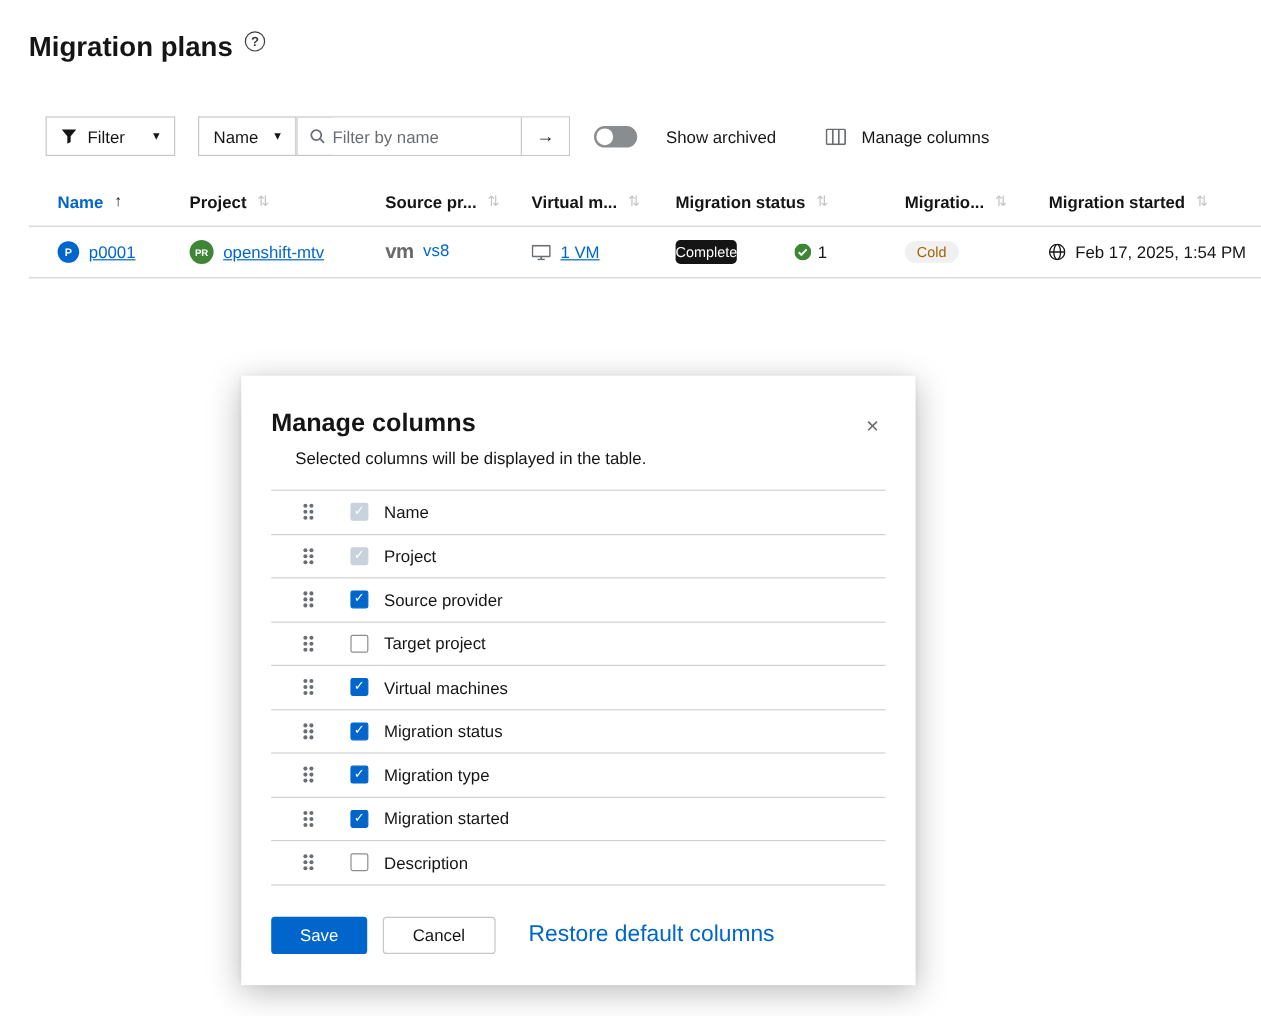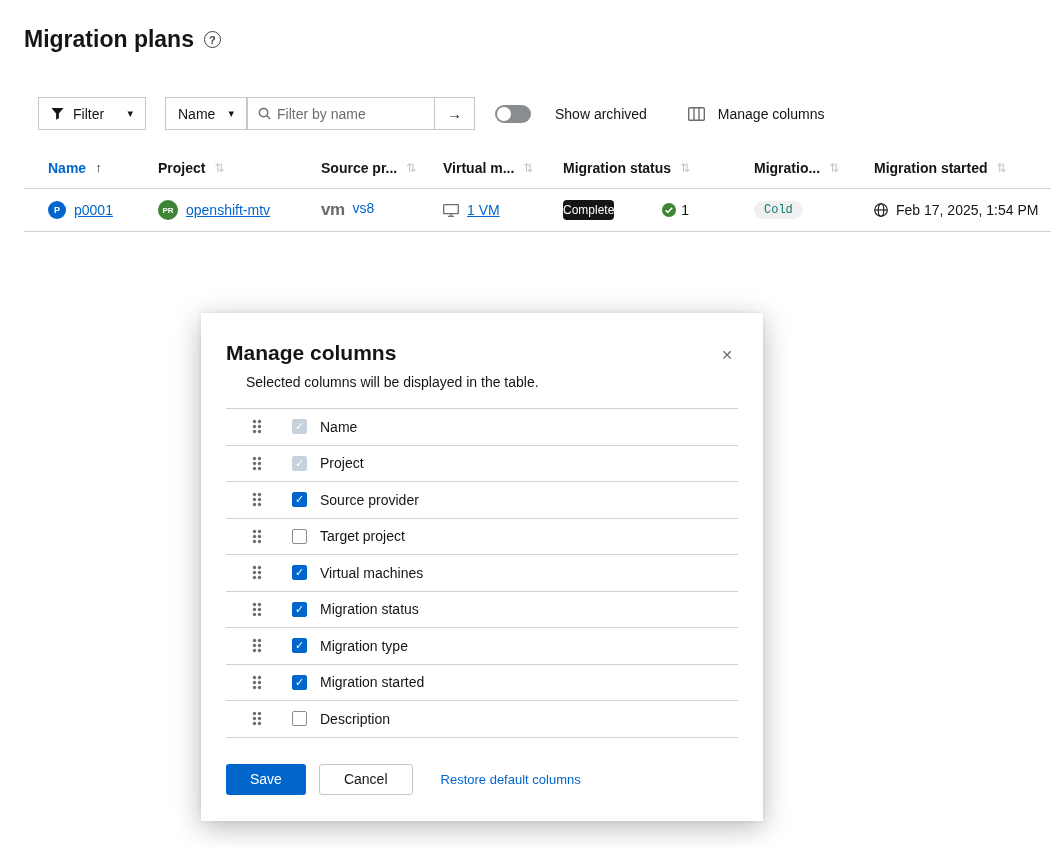--- a/index.html
+++ b/index.html
@@ -6,21 +6,21 @@
   html,body { width:1051px; height:847px; }
   body {
     font-family:"Liberation Sans", sans-serif;
     background:#ffffff; color:#151515;
     position:relative; overflow:hidden;
   }
   a { color:#0066cc; text-decoration:none; cursor:pointer; }
   a.u { text-decoration:underline; }
 
   
-  .page-title-row { position:absolute; left:24px; top:26px; display:flex; align-items:center; gap:10px; }
+  .page-title-row { position:absolute; left:24px; top:26px; display:flex; gap:10px; }
   .page-title { font-size:23px; font-weight:700; }
   .help-icon { width:17px; height:17px; border:1.5px solid #3c3f42; border-radius:50%;
     display:inline-flex; align-items:center; justify-content:center;
     font-size:11px; font-weight:700; color:#3c3f42; cursor:pointer; }
 
   
   .toolbar { position:absolute; left:38px; top:97px; height:33px; display:flex; align-items:center; }
   .control { height:33px; background:#fff; border:1px solid #c7c7c7; display:flex; align-items:center; font-size:14px; }
   .filter-toggle { width:108px; padding:8px 12px; justify-content:space-between; margin-right:19px; cursor:pointer; }
   .filter-left { display:flex; align-items:center; gap:9px; }
@@ -52,21 +52,21 @@
   .tbl-row { height:43px; border-bottom:1px solid #d2d2d2; }
   .cell { display:flex; align-items:center; gap:8px; font-size:14px; padding-right:8px; }
   .res-badge { flex:none; border-radius:50%; color:#fff; font-weight:700;
     display:inline-flex; align-items:center; justify-content:center; }
   .badge-plan { width:18px; height:18px; background:#0066cc; font-size:9px; }
   .badge-project { width:20px; height:20px; background:#3e8635; font-size:8px; }
   .vm-logo { font-weight:700; color:#696969; font-size:17px; letter-spacing:-0.5px; }
   .provider-link { position:relative; top:-2px; }
   .pill-dark { background:#151515; color:#fff; font-size:12px; padding:3px 0; border-radius:4px; white-space:nowrap; }
   .status-count { display:flex; align-items:center; gap:5px; margin-left:40px; }
-  .pill-grey { background:#f0f0f0; color:#0f766e; font-size:12px; padding:2px 10px; border-radius:12px;font-family:Liberation Mono, monospace; }
+  .pill-grey { background:#f0f0f0; color:#a16207; font-size:12px; padding:2px 10px; border-radius:12px; }
 
   
   .modal { position:absolute; left:201px; top:313px; width:562px; height:508px; background:#fff;
     box-shadow:0 6px 26px rgba(0,0,0,0.28), 0 0 4px rgba(0,0,0,0.08); padding:0 25px; }
   .modal-title { margin-top:28px; font-size:21px; font-weight:700; }
   .modal-desc { margin-top:9px; font-size:14px;margin-left:20px; }
   .modal-close { position:absolute; right:26px; top:30px; background:none; border:none;
     font-size:14px; color:#6a6e73; cursor:pointer; padding:4px; font-family:inherit; }
   .col-list { margin-top:18px; border-top:1px solid #d2d2d2; }
   .col-row { height:36.5px; display:flex; align-items:center; border-bottom:1px solid #d2d2d2; }
@@ -74,21 +74,21 @@
   .cbx { margin-left:30px; width:15px; height:15px; border:1px solid #8a8d90; border-radius:2px;
     background:#fff; display:inline-flex; align-items:center; justify-content:center;
     font-size:11px; line-height:1; color:#fff; cursor:pointer; flex:none; }
   .cbx.checked { background:#0066cc; border-color:#0066cc; }
   .cbx.checked.disabled { background:#c8d2dc; border-color:#c8d2dc; cursor:default; }
   .col-label { margin-left:13px; font-size:14px; }
   .modal-footer { margin-top:26px; display:flex; align-items:center; }
   .btn { font-family:inherit; font-size:14px; height:31px; padding:0 24px; border-radius:3px; cursor:pointer; }
   .btn-primary { background:#0066cc; color:#fff; border:none; }
   .btn-secondary { background:#fff; color:#151515; border:1px solid #c7c7c7; margin-left:13px; }
-  .btn-link { background:none; border:none; color:#0066cc; margin-left:28px; font-size:13px; cursor:pointer; font-family:inherit; }
+  .btn-link { background:none; border:none; color:#0066cc; margin-left:28px; font-size:19px; cursor:pointer; font-family:inherit; }
 </style>
 </head>
 <body>
 
 <div class="page-title-row">
   <h1 class="page-title">Migration plans</h1>
   <span class="help-icon">?</span>
 </div>
 
 <div class="toolbar">

